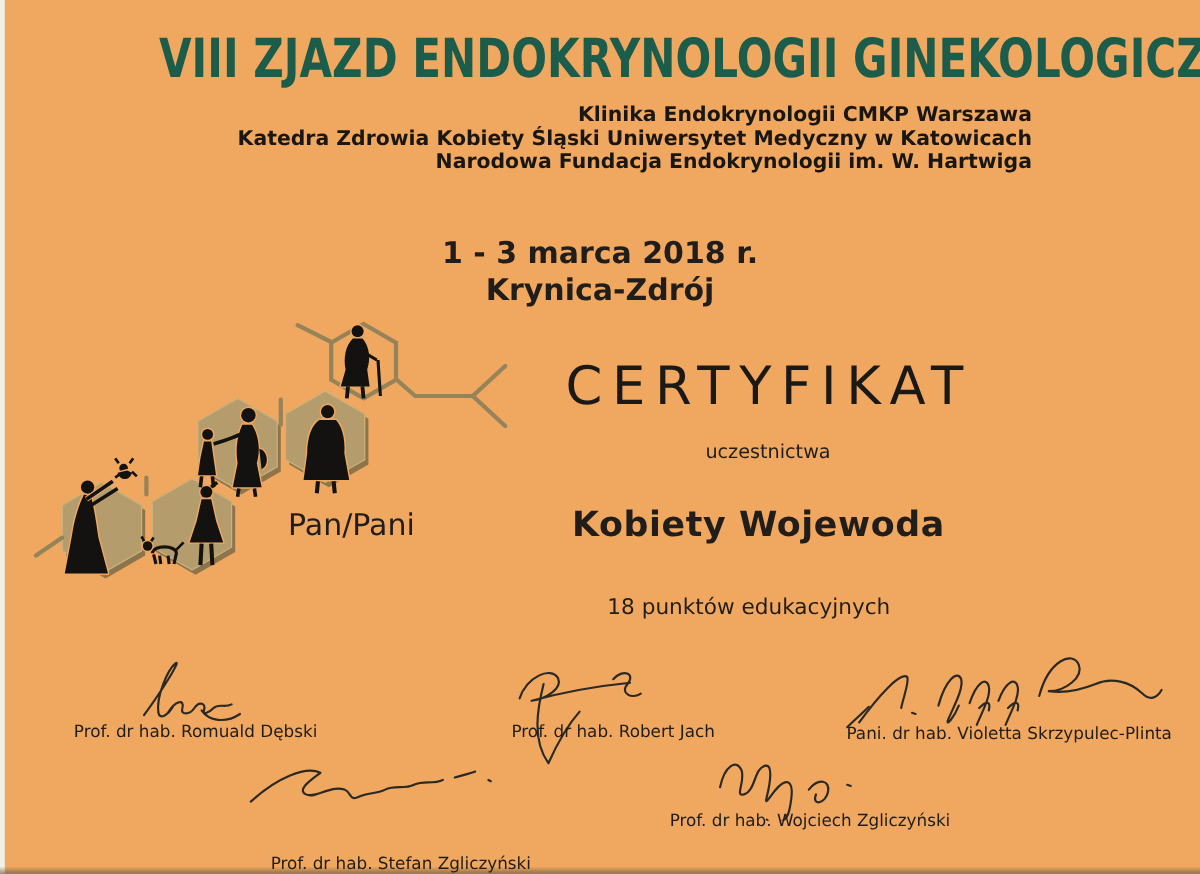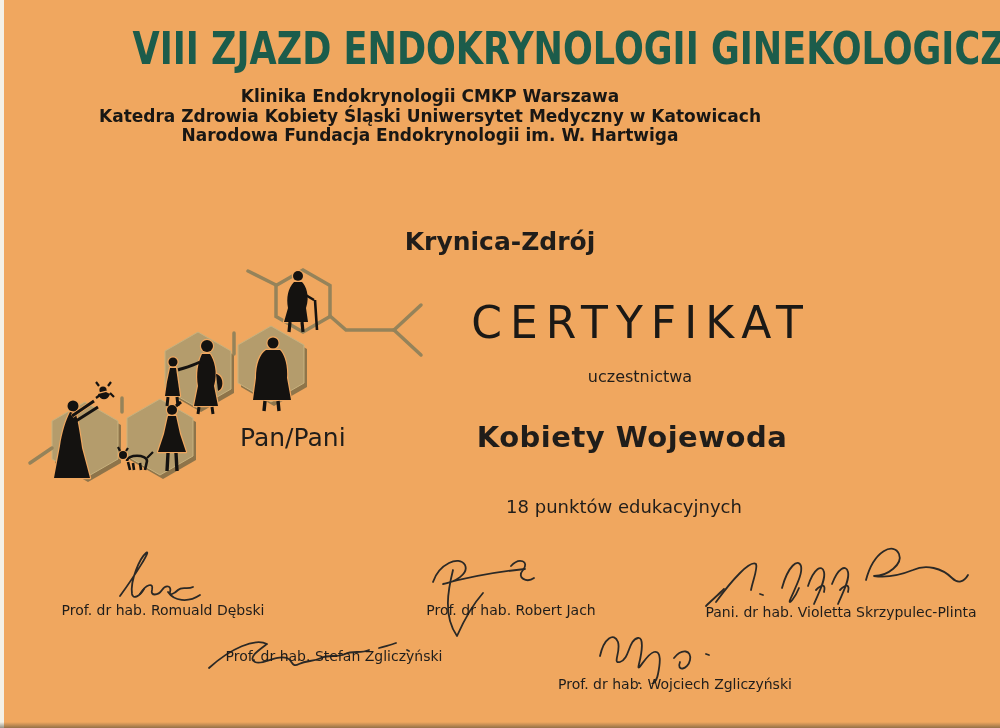--- a/index.html
+++ b/index.html
@@ -20,37 +20,37 @@
   
   .title{top:22px;left:0;width:1000px;text-align:center;white-space:nowrap;}
   .title span{
     display:inline-block;
     font-size:45px;font-weight:700;letter-spacing:0px;
     color:#1C5C4B;
     transform:scaleX(0.78);transform-origin:50% 50%;
     white-space:nowrap;
   }
   
-  .orgs{top:87px;left:0;width:860px;text-align:center;}
+  .orgs{top:87px;left:0;width:860px;text-align:right;}
   .orgs div{font-size:17px;font-weight:700;line-height:19.5px;color:#191714;}
   
   .date{top:196px;left:500px;font-size:25px;font-weight:700;white-space:nowrap;}
   .place{top:227px;left:500px;font-size:25px;font-weight:700;white-space:nowrap;text-align:center;}
   
   .heading{top:297px;left:641px;font-size:44px;font-weight:400;letter-spacing:8px;white-space:nowrap;color:#1b1916;}
   .subheading{top:367px;left:640px;font-size:16px;white-space:nowrap;}
   .salutation{top:423px;left:240px;font-size:25px;white-space:nowrap;}
   .recipient{top:420px;left:632px;font-size:29px;font-weight:700;letter-spacing:.5px;white-space:nowrap;}
   .points{top:496px;left:624px;font-size:18px;white-space:nowrap;}
   
   .sig-name{font-size:14px;white-space:nowrap;color:#1f1d1b;}
   .n1{top:602px;left:163px;}
   .n2{top:602px;left:511px;}
   .n3{top:604px;left:841px;}
-  .n4{top:648px;left:320px;padding-left:28px;}
+  .n4{top:712px;left:320px;padding-left:28px;}
   .n5{top:676px;left:675px;}
   svg{display:block;}
   .sig path{fill:none;stroke:#2b2926;stroke-width:1.8;stroke-linecap:round;stroke-linejoin:round;}
 </style>
 </head>
 <body>
 
 <div id="certificate">
 
   <div class="abs edge-left"></div>
@@ -59,20 +59,21 @@
   <div class="abs title">
     <span>VIII ZJAZD ENDOKRYNOLOGII GINEKOLOGICZNEJ</span>
   </div>
 
   <div class="abs orgs">
     <div>Klinika Endokrynologii CMKP Warszawa</div>
     <div>Katedra Zdrowia Kobiety Śląski Uniwersytet Medyczny w Katowicach</div>
     <div>Narodowa Fundacja Endokrynologii im. W. Hartwiga</div>
   </div>
 
+  <div class="abs date centered">1 - 3 marca 2018 r.</div>
   <div class="abs place centered">Krynica-Zdrój</div>
 
   <svg class="abs" style="left:10px;top:258px;" width="470" height="228" viewBox="0 0 470 228">
     <g fill="#7E6C47" opacity="0.85">
       <polygon points="78,148 111,167 111,205 78,224 45,205 45,167"></polygon>
       <polygon points="153,145 186,164 186,202 153,221 120,202 120,164"></polygon>
       <polygon points="191,78 224,97 224,135 191,154 158,135 158,97"></polygon>
       <polygon points="264,72 297,91 297,129 264,148 231,129 231,91"></polygon>
     </g>
     <g fill="#B49C6C" stroke="#C8B27E" stroke-width="1">

